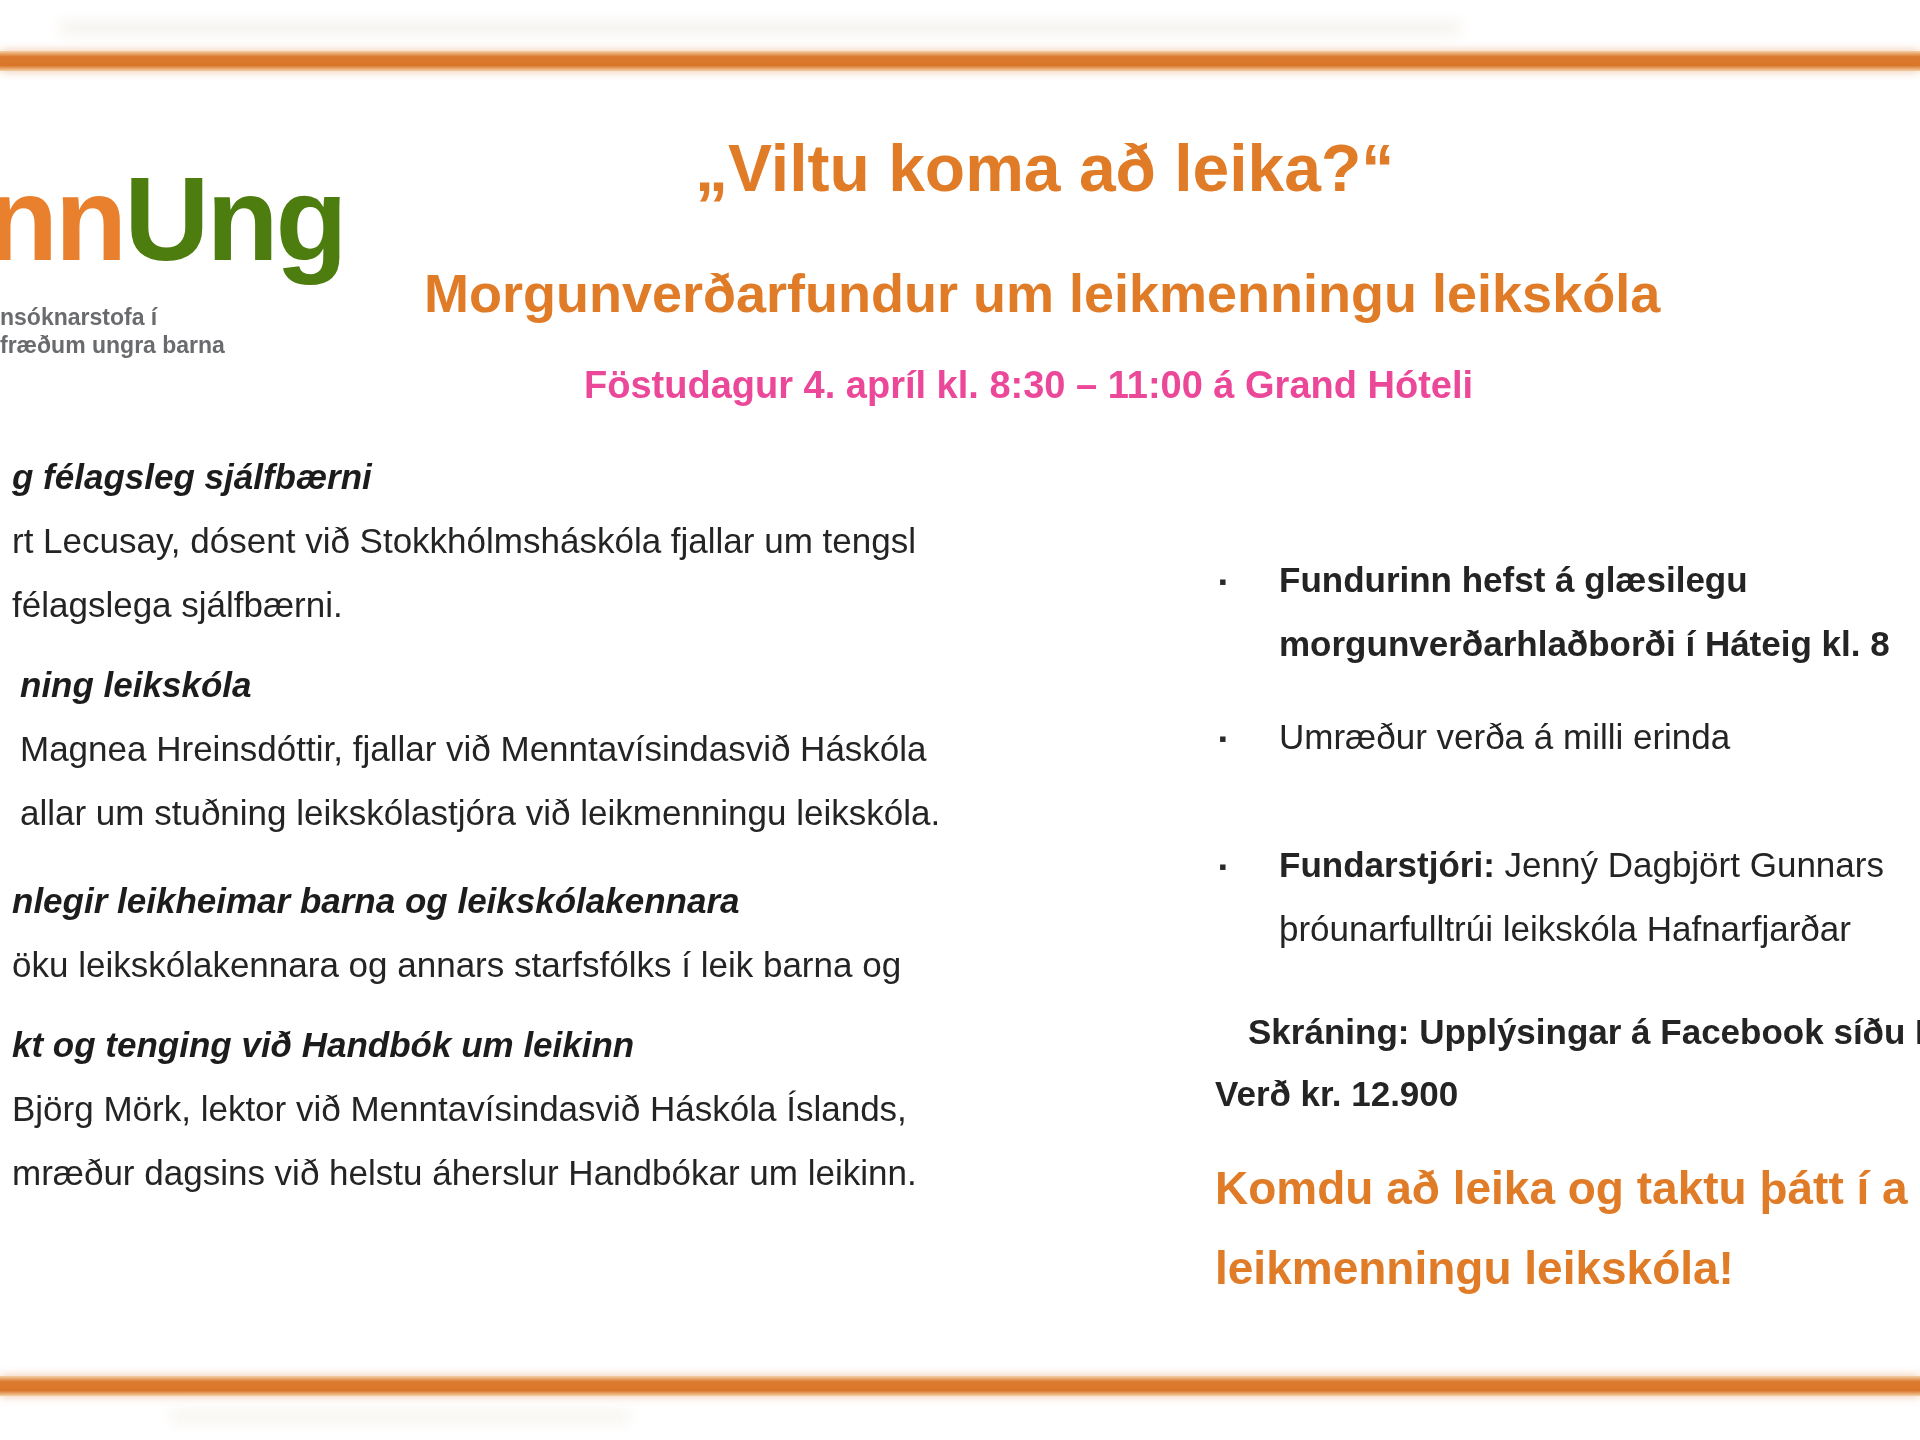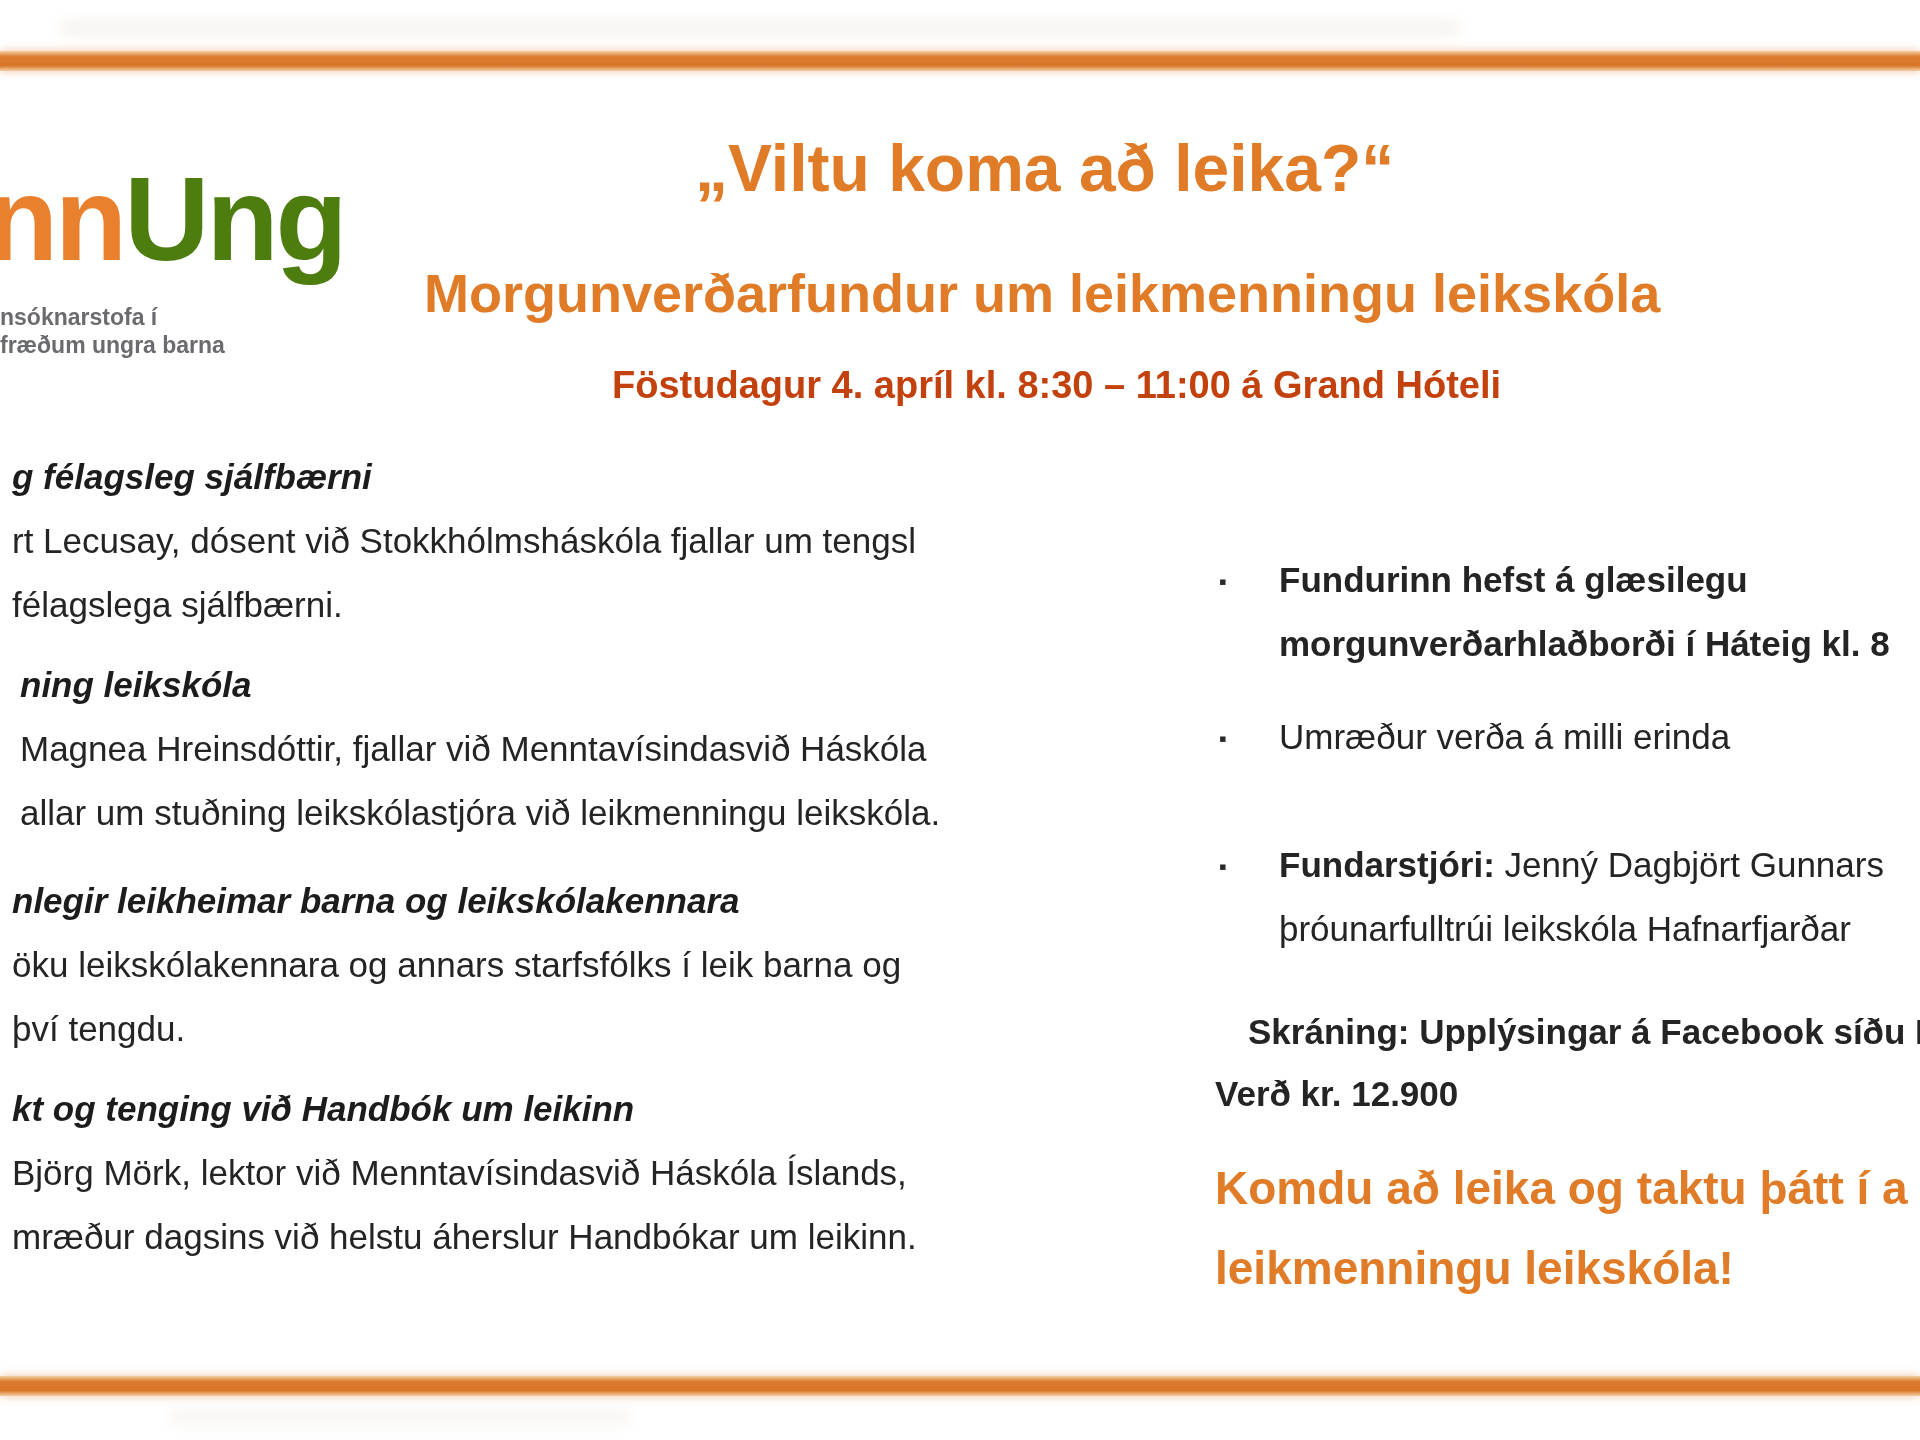--- a/index.html
+++ b/index.html
@@ -33,22 +33,22 @@
   
   .title{
     position:absolute;left:695px;top:130px;font-size:66px;font-weight:bold;
     color:#e07c28;white-space:nowrap;
   }
   .subtitle{
     position:absolute;left:424px;top:262px;font-size:54px;font-weight:bold;
     color:#e07c28;white-space:nowrap;
   }
   .datetime{
-    position:absolute;left:612px;top:364px;font-size:38px;font-weight:bold;
-    color:#c2410c;white-space:nowrap;
+    position:absolute;left:584px;top:364px;font-size:38px;font-weight:bold;
+    color:#ec4899;white-space:nowrap;
   }
   
   .left-col{position:absolute;left:0;top:445px;width:1160px;margin-left:12px;}
   .section{margin-bottom:16px;}
   .section.gap-lg{margin-bottom:24px;padding-left:8px;}
   .sec-heading{
     font-size:35px;font-weight:bold;font-style:italic;line-height:64px;
     color:#1c1c1c;white-space:nowrap;
   }
   .sec-line{font-size:35px;line-height:64px;color:#242424;white-space:nowrap;}
@@ -95,21 +95,20 @@
 
     <div class="section gap-lg">
       <div class="sec-heading">ning leikskóla</div>
       <div class="sec-line">Magnea Hreinsdóttir, fjallar við Menntavísindasvið Háskóla</div>
       <div class="sec-line">allar um stuðning leikskólastjóra við leikmenningu leikskóla.</div>
     </div>
 
     <div class="section">
       <div class="sec-heading">nlegir leikheimar barna og leikskólakennara</div>
       <div class="sec-line">öku leikskólakennara og annars starfsfólks í leik barna og</div>
-      <div class="sec-line">því tengdu.</div>
     </div>
 
     <div class="section">
       <div class="sec-heading">kt og tenging við Handbók um leikinn</div>
       <div class="sec-line">Björg Mörk, lektor við Menntavísindasvið Háskóla Íslands,</div>
       <div class="sec-line">mræður dagsins við helstu áherslur Handbókar um leikinn.</div>
     </div>
 
   </div>
 

